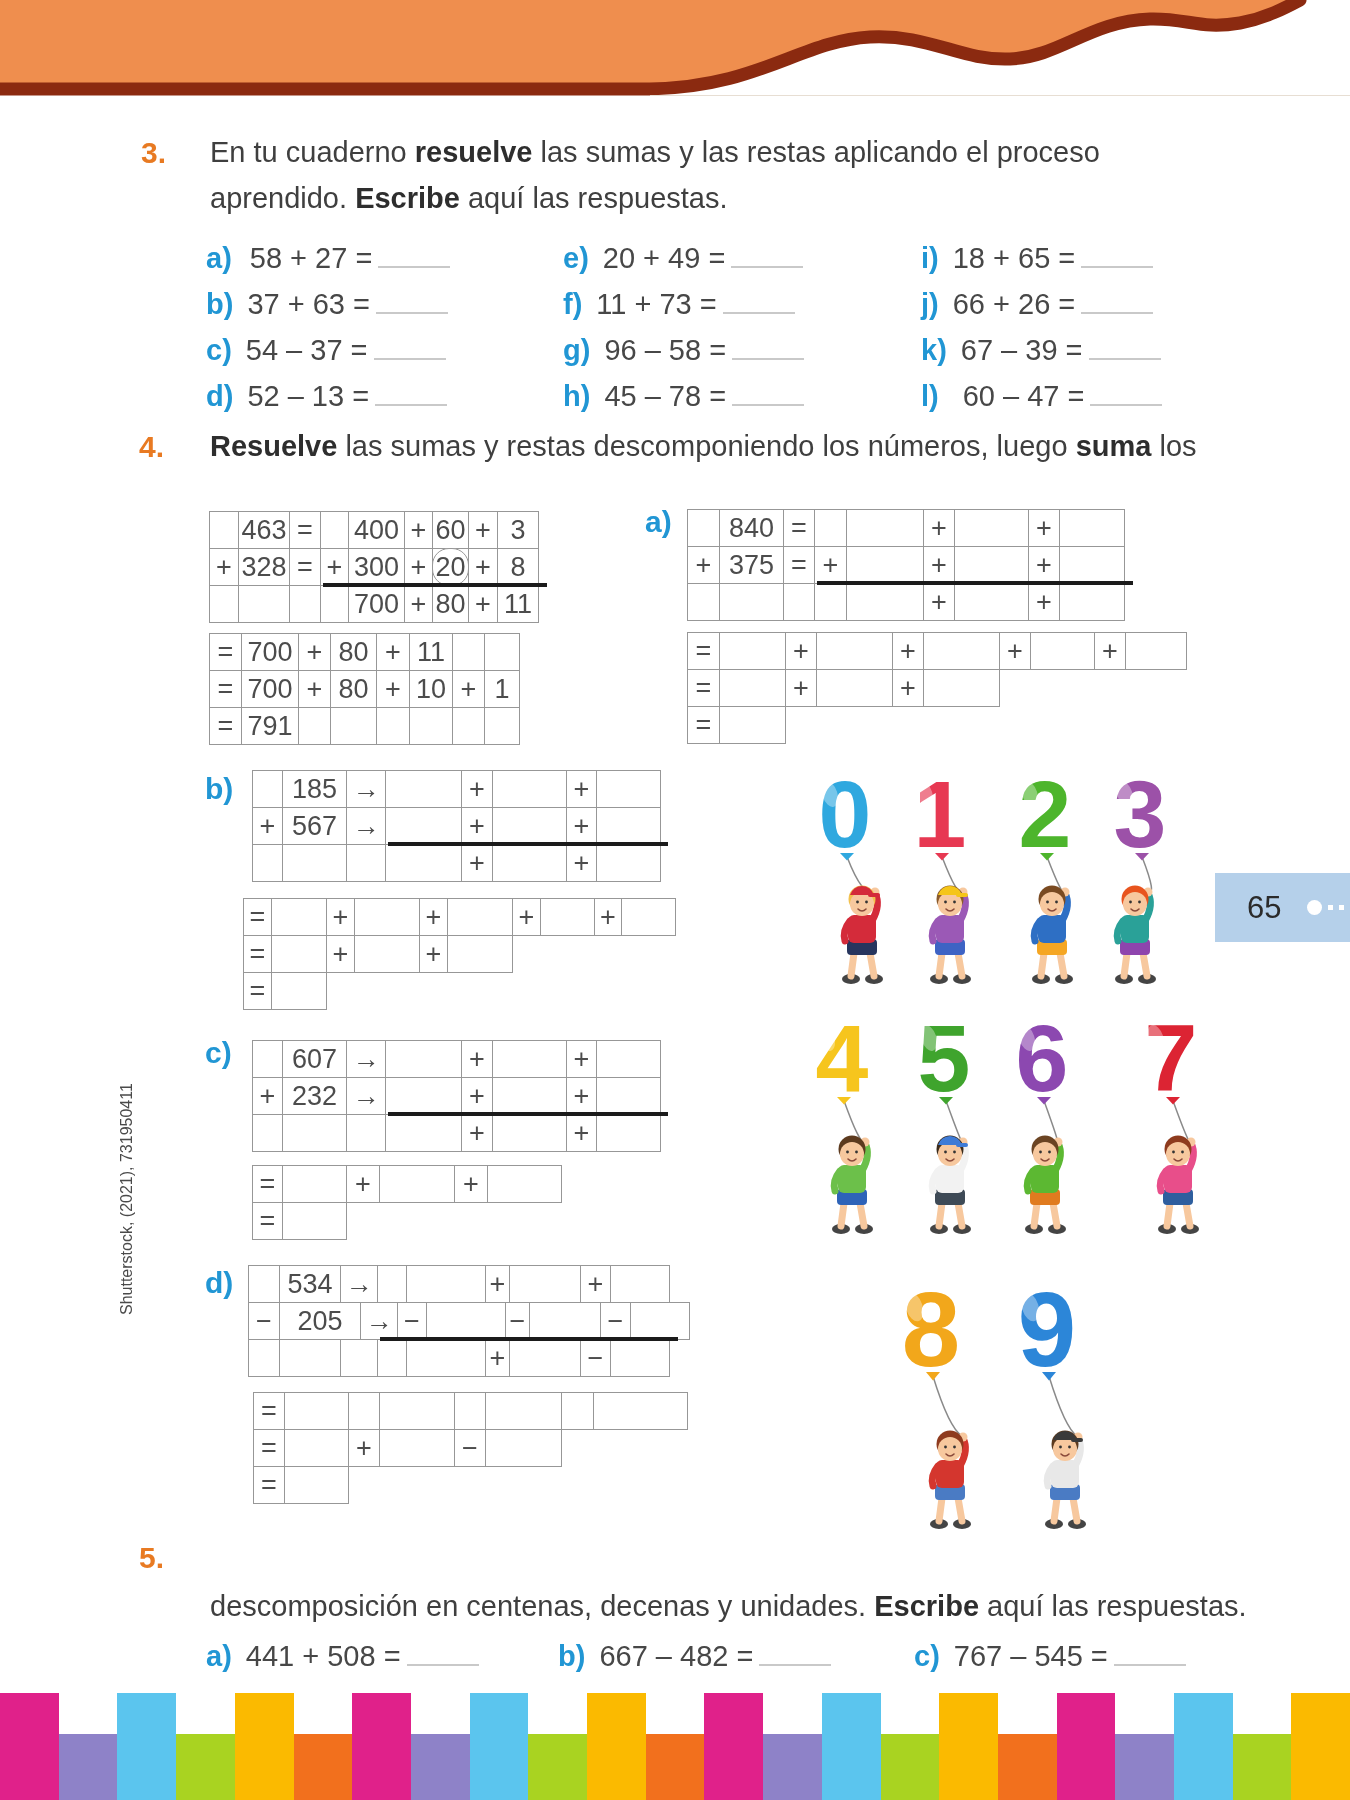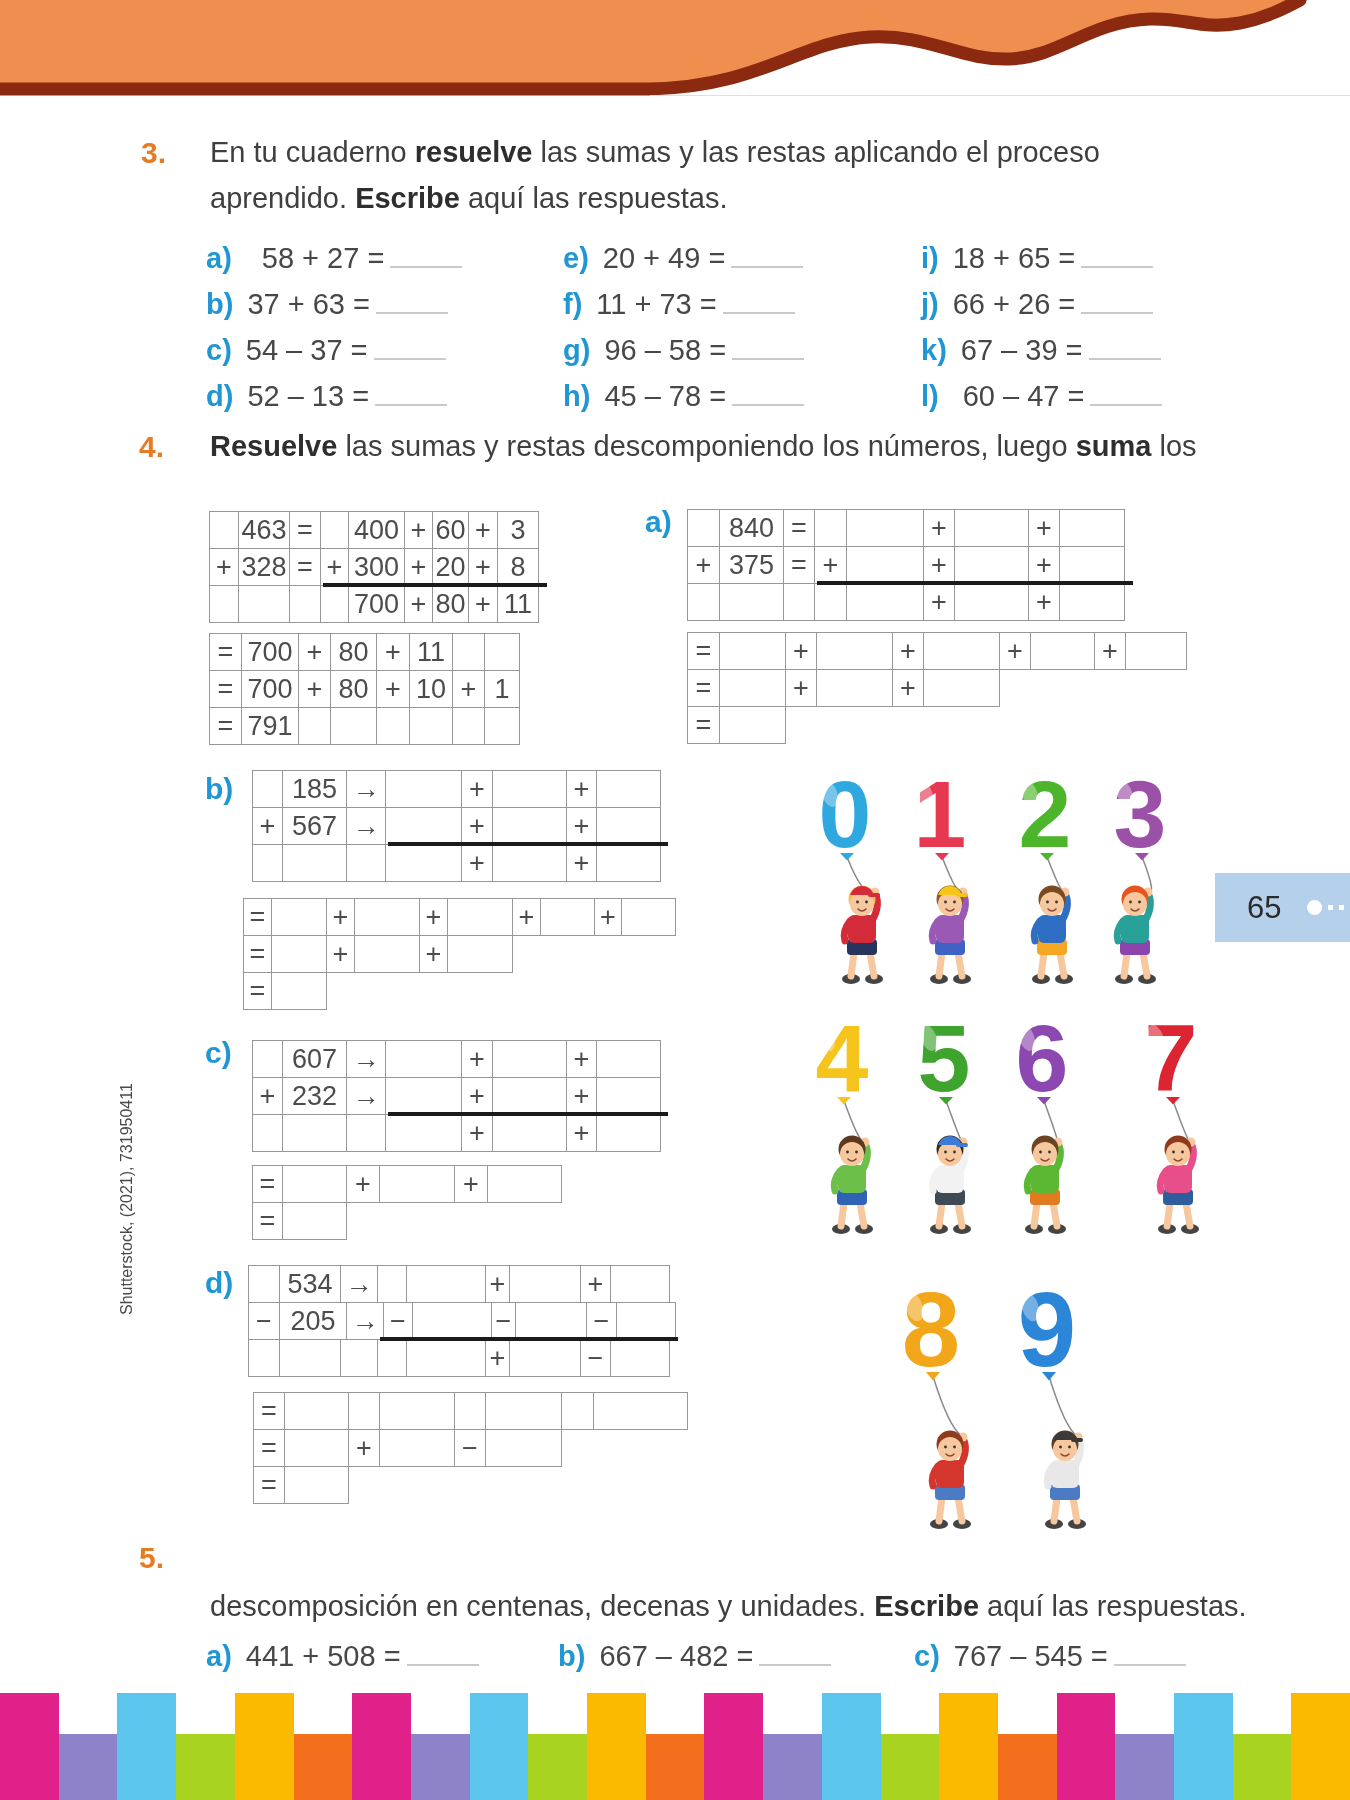--- a/index.html
+++ b/index.html
@@ -41,21 +41,21 @@
              C1090,21 1060,57 1010,59 C960,61 930,34 870,37 C800,41 760,87 650,89 L0,89 Z" fill="#EF8E4E"></path>
     <path d="M0,89 L650,89 C760,87 800,41 870,37 C930,34 960,61 1010,59
              C1060,57 1090,21 1150,19 C1188,18 1200,30 1240,23 C1266,18 1285,8 1300,0" fill="none" stroke="#8B2A10" stroke-width="13" stroke-linecap="round"></path>
   </svg>
   <div class="hairline" style="left:650px;top:95px;width:700px;"></div>
 
   <div class="abs exnum" style="left:118px;top:136px">3.</div>
   <div class="abs bodyline" style="left:210px;top:136px"><span>En tu cuaderno </span><b>resuelve</b><span> las sumas y las restas aplicando el proceso</span></div>
   <div class="abs bodyline" style="left:210px;top:182px"><span>aprendido. </span><b>Escribe</b><span> aquí las respuestas.</span></div>
   <div id="ex3items">
-      <div class="abs" style="left: 206px; top: 242px;"><span class="itemlabel">a)</span><span class="expr" style="margin-left:30px">58 + 27 =</span><span class="blankline"></span></div>
+      <div class="abs" style="left: 206px; top: 242px;"><span class="itemlabel">a)</span><span class="expr" style="margin-left:18px">58 + 27 =</span><span class="blankline"></span></div>
       <div class="abs" style="left: 206px; top: 288px;"><span class="itemlabel">b)</span><span class="expr" style="margin-left:14px">37 + 63 =</span><span class="blankline"></span></div>
       <div class="abs" style="left: 206px; top: 334px;"><span class="itemlabel">c)</span><span class="expr" style="margin-left:14px">54 – 37 =</span><span class="blankline"></span></div>
       <div class="abs" style="left: 206px; top: 380px;"><span class="itemlabel">d)</span><span class="expr" style="margin-left:14px">52 – 13 =</span><span class="blankline"></span></div>
       <div class="abs" style="left: 563px; top: 242px;"><span class="itemlabel">e)</span><span class="expr" style="margin-left:14px">20 + 49 =</span><span class="blankline"></span></div>
       <div class="abs" style="left: 563px; top: 288px;"><span class="itemlabel">f)</span><span class="expr" style="margin-left:14px">11 + 73 =</span><span class="blankline"></span></div>
       <div class="abs" style="left: 563px; top: 334px;"><span class="itemlabel">g)</span><span class="expr" style="margin-left:14px">96 – 58 =</span><span class="blankline"></span></div>
       <div class="abs" style="left: 563px; top: 380px;"><span class="itemlabel">h)</span><span class="expr" style="margin-left:14px">45 – 78 =</span><span class="blankline"></span></div>
       <div class="abs" style="left: 921px; top: 242px;"><span class="itemlabel">i)</span><span class="expr" style="margin-left:14px">18 + 65 =</span><span class="blankline"></span></div>
       <div class="abs" style="left: 921px; top: 288px;"><span class="itemlabel">j)</span><span class="expr" style="margin-left:14px">66 + 26 =</span><span class="blankline"></span></div>
       <div class="abs" style="left: 921px; top: 334px;"><span class="itemlabel">k)</span><span class="expr" style="margin-left:14px">67 – 39 =</span><span class="blankline"></span></div>
@@ -83,21 +83,21 @@
           <div class="cell" style="width: 30px;">+</div>
           <div class="cell" style="width: 42px;">3</div>
         </div>
         <div class="trow">
           <div class="cell" style="width: 30px;">+</div>
           <div class="cell" style="width: 52px;">328</div>
           <div class="cell" style="width: 32px;">=</div>
           <div class="cell" style="width: 29px;">+</div>
           <div class="cell" style="width: 57px;">300</div>
           <div class="cell" style="width: 29px;">+</div>
-          <div class="cell" style="width: 37px;">20</div>
+          <div class="cell" style="width: 37px; border-radius: 17px;">20</div>
           <div class="cell" style="width: 30px;">+</div>
           <div class="cell" style="width: 42px;">8</div>
         </div>
         <div class="trow">
           <div class="cell" style="width: 30px;"></div>
           <div class="cell" style="width: 52px;"></div>
           <div class="cell" style="width: 32px;"></div>
           <div class="cell" style="width: 29px;"></div>
           <div class="cell" style="width: 57px;">700</div>
           <div class="cell" style="width: 29px;">+</div>
@@ -314,21 +314,21 @@
           <div class="cell" style="width: 38px;">→</div>
           <div class="cell" style="width: 30px;"></div>
           <div class="cell" style="width: 80px;"></div>
           <div class="cell" style="width: 25px;">+</div>
           <div class="cell" style="width: 72px;"></div>
           <div class="cell" style="width: 31px;">+</div>
           <div class="cell" style="width: 60px;"></div>
         </div>
         <div class="trow">
           <div class="cell" style="width: 32px;">−</div>
-          <div class="cell" style="width: 68px;">205</div>
+          <div class="cell" style="width: 82px;">205</div>
           <div class="cell" style="width: 38px;">→</div>
           <div class="cell" style="width: 30px;">−</div>
           <div class="cell" style="width: 80px;"></div>
           <div class="cell" style="width: 25px;">−</div>
           <div class="cell" style="width: 72px;"></div>
           <div class="cell" style="width: 31px;">−</div>
           <div class="cell" style="width: 60px;"></div>
         </div>
         <div class="trow">
           <div class="cell" style="width: 32px;"></div>

